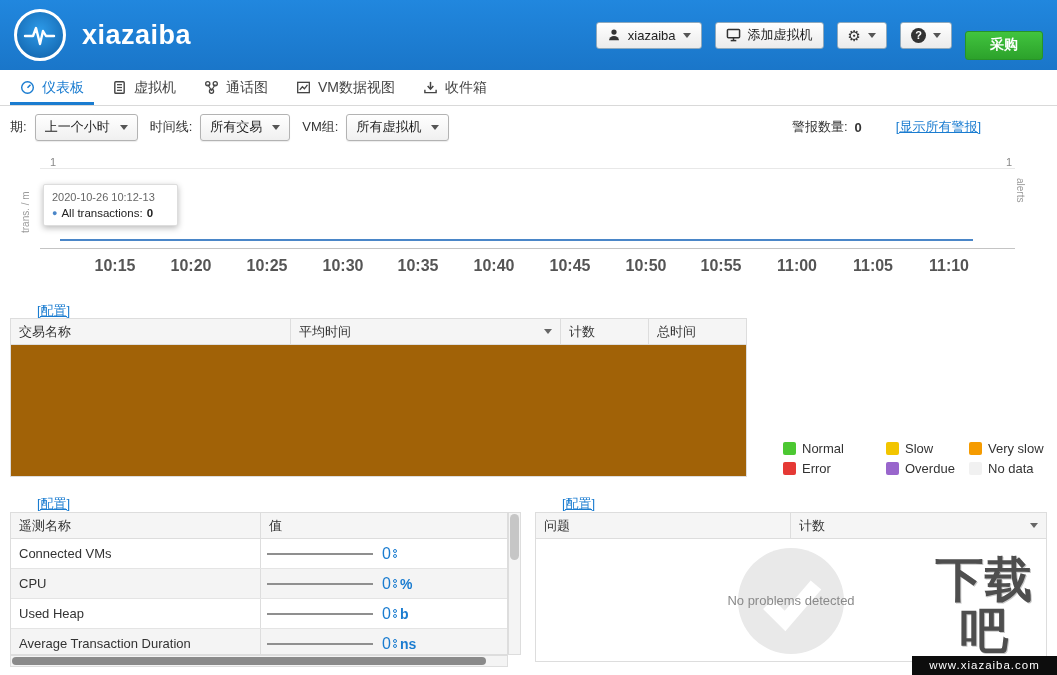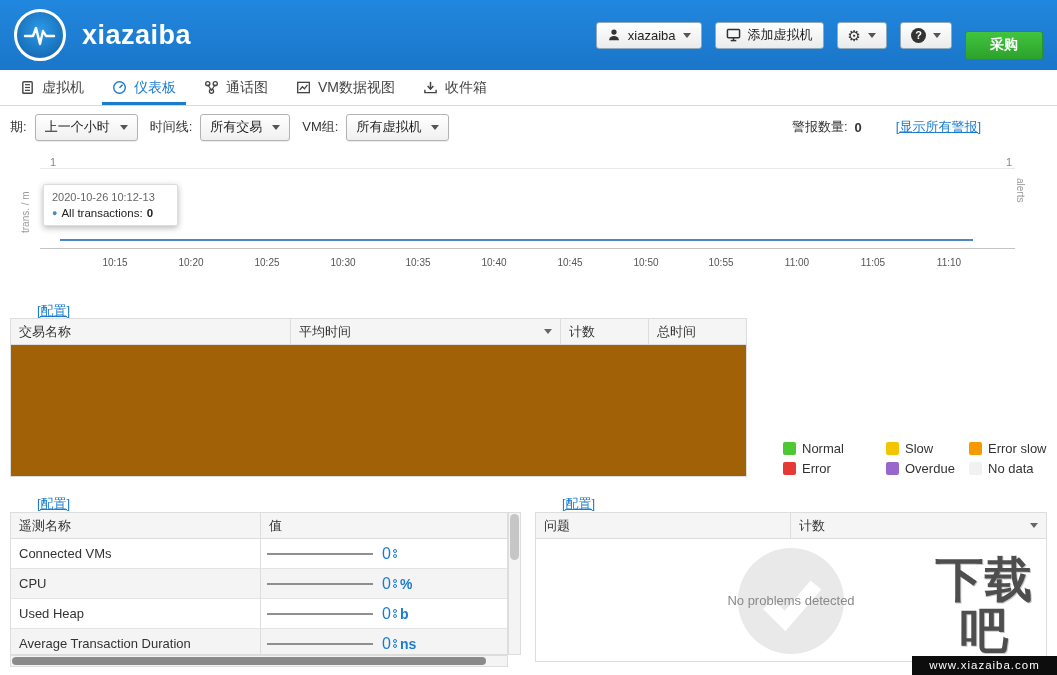--- a/index.html
+++ b/index.html
@@ -56,21 +56,21 @@
   .grid-top    { position: absolute; left: 40px; right: 42px; top: 168px; border-top: 1px solid #e8e8e8; }
   .axis-bottom { position: absolute; left: 40px; right: 42px; top: 248px; border-top: 1px solid #c4c4c4; }
   .chart-plot  { position: absolute; left: 40px; right: 42px; top: 155px; height: 94px; }
   .data-line   { position: absolute; left: 60px; right: 84px; top: 239px; border-top: 2px solid #4a86c8; }
   .tooltip { position: absolute; left: 43px; top: 184px; width: 135px; background: #fff;
              border: 1px solid #ddd; border-radius: 2px; box-shadow: 0 2px 6px rgba(0,0,0,.28);
              padding: 6px 8px; font-size: 11px; color: #666; z-index: 5; }
   .tooltip .row2 { margin-top: 4px; color: #222; font-size: 11.5px; display: flex; align-items: center; gap: 4px; }
   .tooltip .dot { color: #4a86c8; font-size: 9px; }
   .tooltip .tv { font-weight: bold; }
-  .xl { position: absolute; top: 257px; transform: translateX(-50%); font-size: 10px; color: #555; }
+  .xl { position: absolute; top: 257px; transform: translateX(-50%); font-size: 16px; color: #555; font-weight: bold; }
 
   
   .cfg { position: absolute; font-size: 13px; }
   .thead { display: flex; background: #f5f5f5; border-bottom: 1px solid #ddd; font-size: 13px; color: #333; }
   .thead .cell { padding: 0 8px; border-right: 1px solid #ddd; display: flex; align-items: center; height: 25px; }
   .thead .cell:last-child { border-right: none; }
   .sort-tri { margin-left: auto; width: 0; height: 0; border-left: 4px solid transparent;
               border-right: 4px solid transparent; border-top: 5px solid #666; cursor: pointer; }
 
   .tx-table { position: absolute; left: 10px; top: 318px; width: 737px; height: 159px;
@@ -158,35 +158,35 @@
       </button>
       <button class="tb-btn">
         <span class="q-circle">?</span>
         <span class="tri-down"></span>
       </button>
       <button class="buy-btn">采购</button>
     </div>
   </header>
 
   <nav class="nav">
+    <div class="nav-tab active">
+      <svg viewBox="0 0 16 16">
+        <circle cx="8" cy="8" r="6.2" fill="none" stroke="currentColor" stroke-width="1.5"></circle>
+        <line x1="8" y1="8.3" x2="11.2" y2="5" stroke="currentColor" stroke-width="1.6"></line>
+      </svg>
+      <span>仪表板</span>
+    </div>
     <div class="nav-tab">
       <svg viewBox="0 0 16 16">
         <rect x="3" y="1.8" width="10" height="12.4" rx="1" fill="none" stroke="currentColor" stroke-width="1.5"></rect>
         <line x1="5.3" y1="5" x2="10.7" y2="5" stroke="currentColor" stroke-width="1.3"></line>
         <line x1="5.3" y1="8" x2="10.7" y2="8" stroke="currentColor" stroke-width="1.3"></line>
         <line x1="5.3" y1="11" x2="10.7" y2="11" stroke="currentColor" stroke-width="1.3"></line>
       </svg>
       <span>虚拟机</span>
-    </div>
-    <div class="nav-tab active">
-      <svg viewBox="0 0 16 16">
-        <circle cx="8" cy="8" r="6.2" fill="none" stroke="currentColor" stroke-width="1.5"></circle>
-        <line x1="8" y1="8.3" x2="11.2" y2="5" stroke="currentColor" stroke-width="1.6"></line>
-      </svg>
-      <span>仪表板</span>
     </div>
     <div class="nav-tab">
       <svg viewBox="0 0 16 16">
         <line x1="4" y1="4.5" x2="8" y2="11.5" stroke="currentColor" stroke-width="1.2"></line>
         <line x1="12" y1="4.5" x2="8" y2="11.5" stroke="currentColor" stroke-width="1.2"></line>
         <circle cx="4" cy="4" r="2.2" fill="none" stroke="currentColor" stroke-width="1.4"></circle>
         <circle cx="12" cy="4" r="2.2" fill="none" stroke="currentColor" stroke-width="1.4"></circle>
         <circle cx="8" cy="12" r="2.2" fill="none" stroke="currentColor" stroke-width="1.4"></circle>
       </svg>
       <span>通话图</span>
@@ -287,21 +287,21 @@
     <div class="legend-item">
       <span class="swatch" style="background: rgb(76, 200, 50);"></span>
       <span>Normal</span>
     </div>
     <div class="legend-item">
       <span class="swatch" style="background: rgb(242, 197, 0);"></span>
       <span>Slow</span>
     </div>
     <div class="legend-item">
       <span class="swatch" style="background: rgb(245, 155, 0);"></span>
-      <span>Error slow</span>
+      <span>Very slow</span>
     </div>
     <div class="legend-item">
       <span class="swatch" style="background: rgb(229, 57, 53);"></span>
       <span>Error</span>
     </div>
     <div class="legend-item">
       <span class="swatch" style="background: rgb(153, 102, 204);"></span>
       <span>Overdue</span>
     </div>
     <div class="legend-item">

